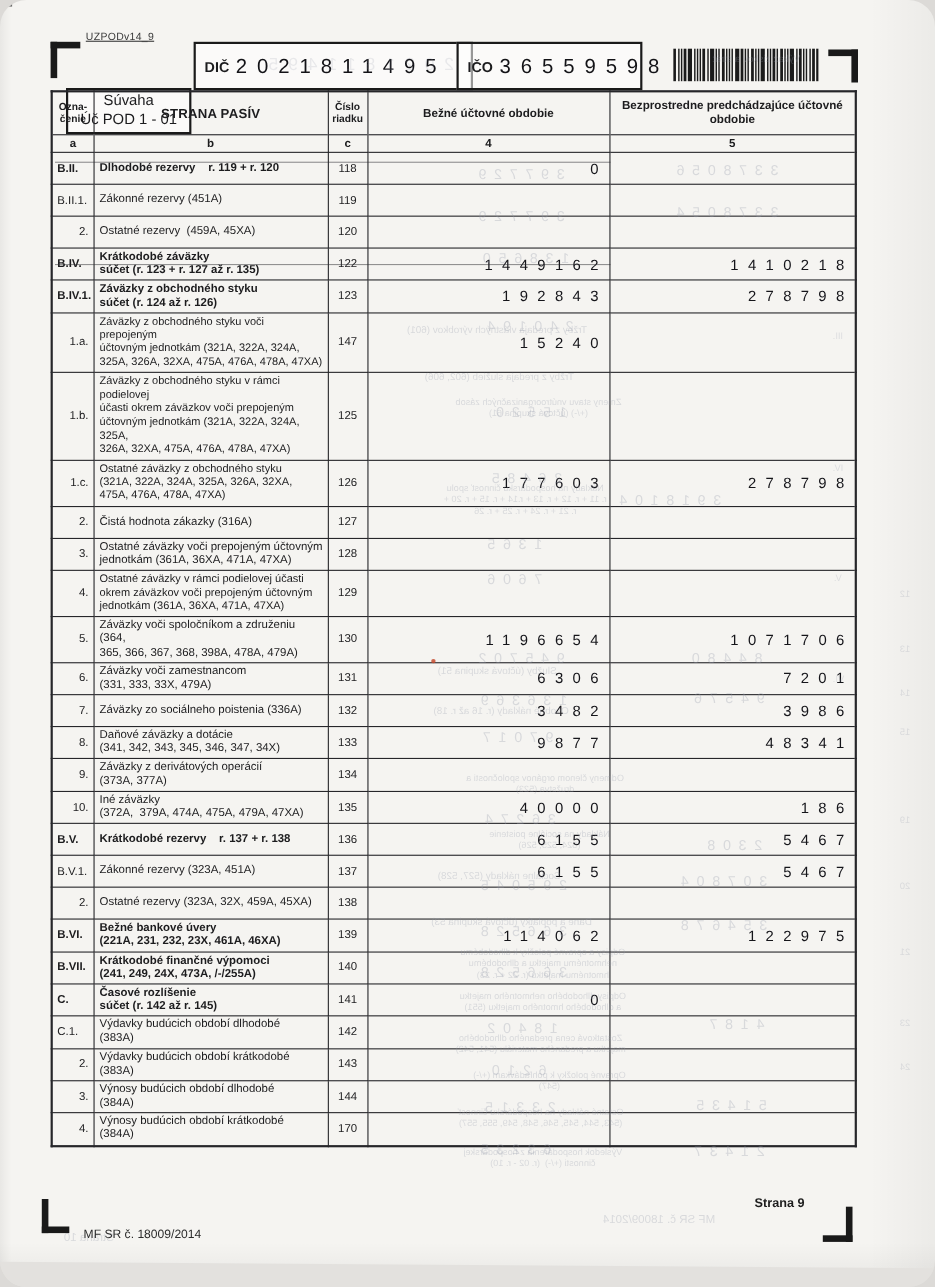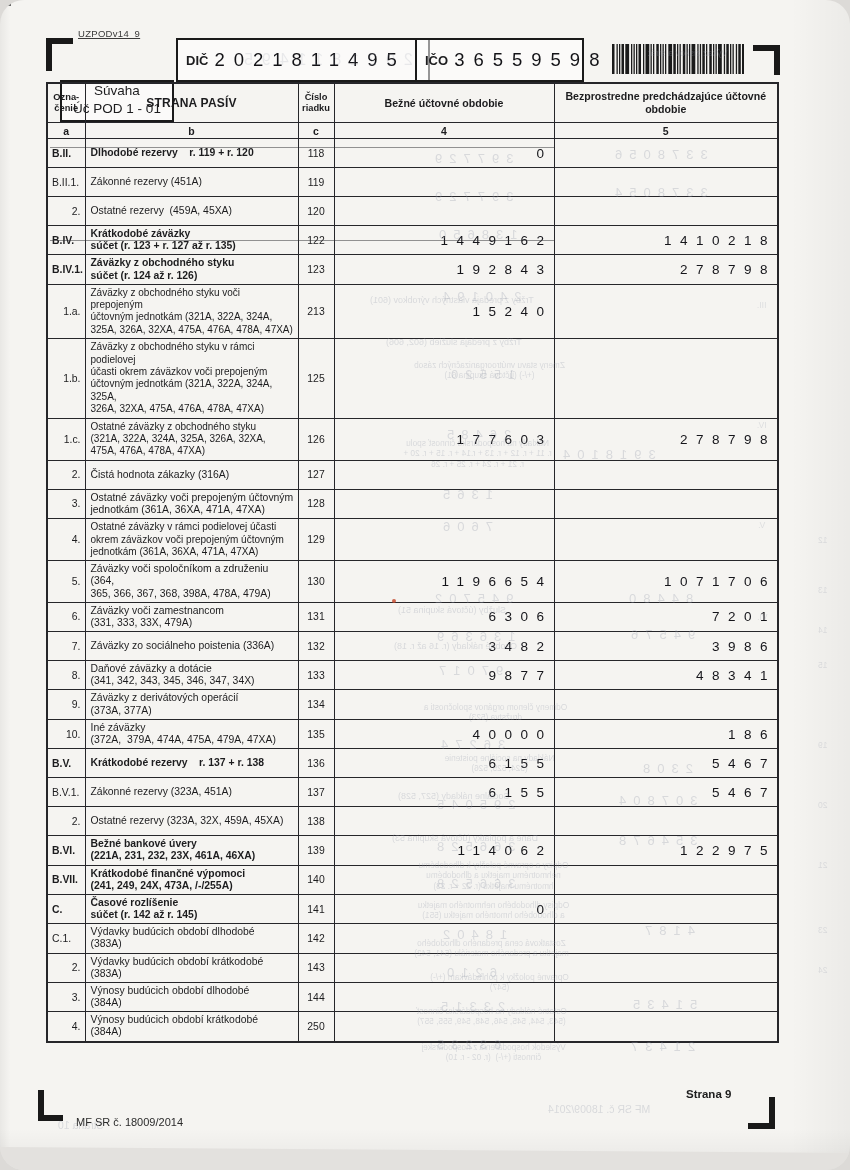--- a/index.html
+++ b/index.html
@@ -220,21 +220,21 @@
 súčet (r. 124 až r. 126)</td>
     <td class="cc">123</td>
     <td class="num">192843</td>
     <td class="num">278798</td>
   </tr>
         <tr>
     <td class="ca">1.a.</td>
     <td class="cb small">Záväzky z obchodného styku voči prepojeným
 účtovným jednotkám (321A, 322A, 324A,
 325A, 326A, 32XA, 475A, 476A, 478A, 47XA)</td>
-    <td class="cc">213</td>
+    <td class="cc">147</td>
     <td class="num">15240</td>
     <td class="num"></td>
   </tr>
         <tr>
     <td class="ca">1.b.</td>
     <td class="cb small">Záväzky z obchodného styku v rámci podielovej
 účasti okrem záväzkov voči prepojeným
 účtovným jednotkám (321A, 322A, 324A, 325A,
 326A, 32XA, 475A, 476A, 478A, 47XA)</td>
     <td class="cc">125</td>
@@ -387,21 +387,21 @@
     <td class="cb">Výnosy budúcich období dlhodobé
 (384A)</td>
     <td class="cc">144</td>
     <td class="num"></td>
     <td class="num"></td>
   </tr>
         <tr>
     <td class="ca">4.</td>
     <td class="cb">Výnosy budúcich období krátkodobé
 (384A)</td>
-    <td class="cc">250</td>
+    <td class="cc">170</td>
     <td class="num"></td>
     <td class="num"></td>
   </tr>
       </tbody>
   </table>
 
   <div class="ghostlayer">
       <div class="ghost gnum2" style="left: 235px; top: 50px;">2021811495</div>
       <div class="ghost gtxt" style="left: 648px; top: 48px;">Výkaz ziskov a strát</div>
       <div class="ghost gnum" style="left: 428px; top: 151px;">397729</div>

